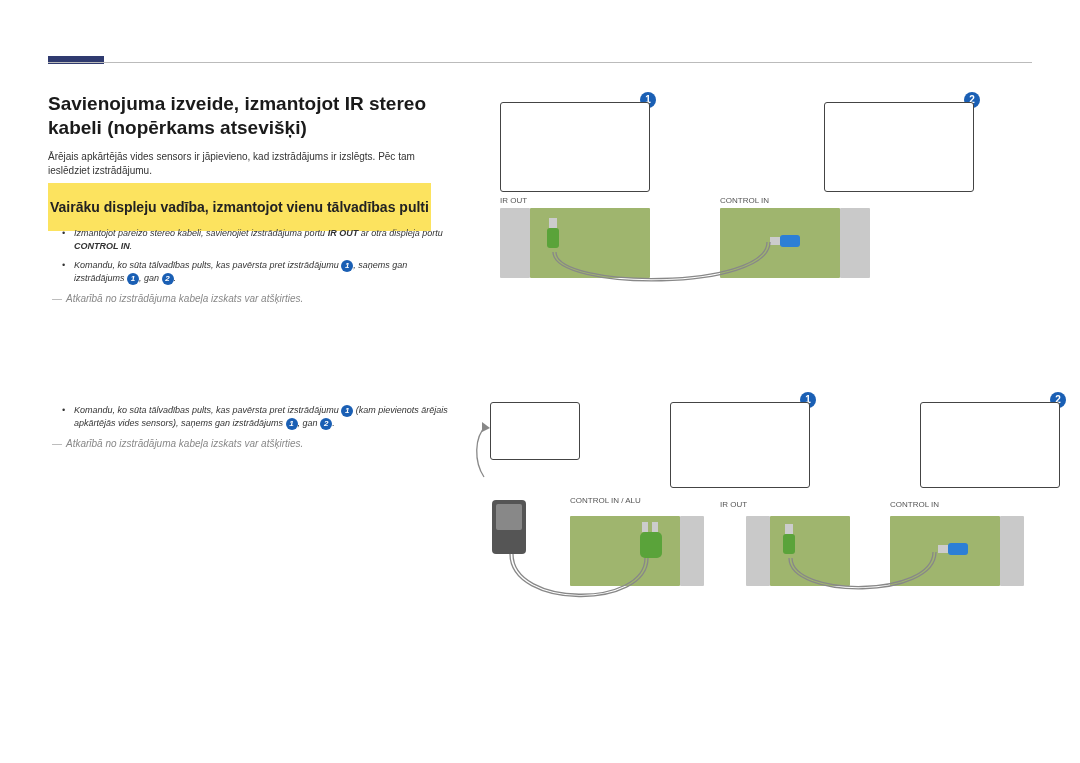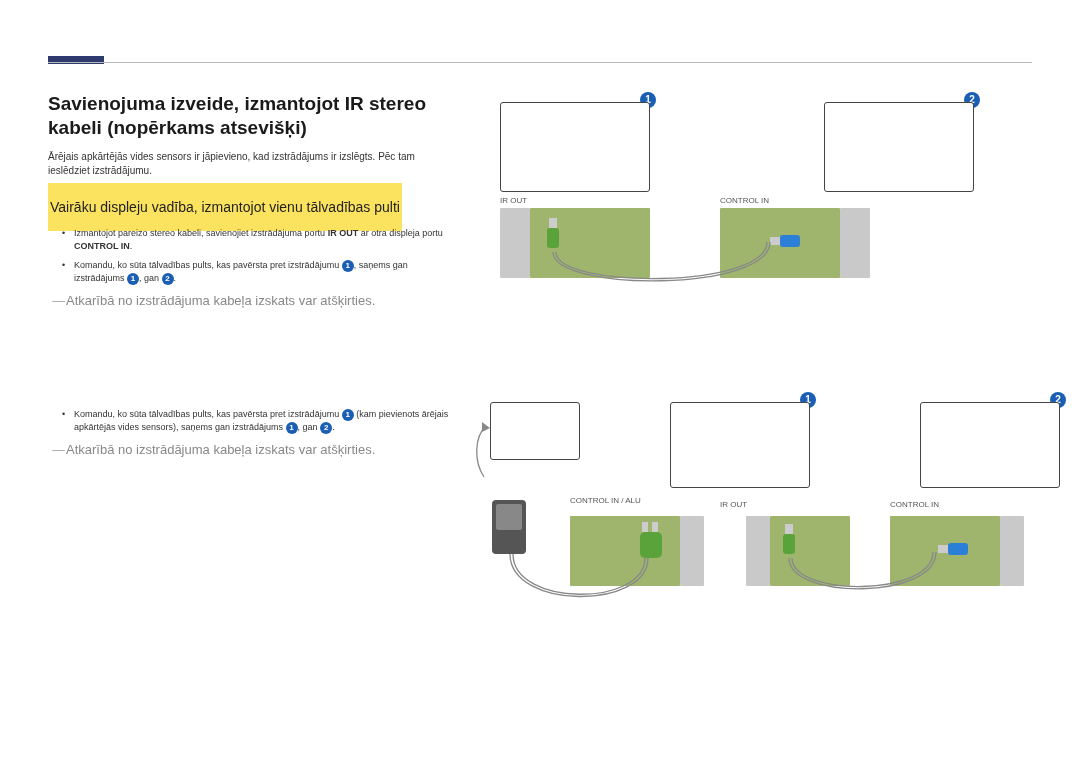--- a/index.html
+++ b/index.html
@@ -50,51 +50,53 @@
   }
   p.intro {
     font-size: 10px;
     color: #333;
     line-height: 1.4;
     margin-bottom: 18px;
   }
   h3.highlight {
     display: inline;
     font-size: 14px;
-    font-weight: normal;
+    font-weight: bold;
     background: #fce35f;
     color: #222;
     line-height: 1.3;
     padding: 16px 2px;
   }
   .hl-wrap { margin-bottom: 10px; line-height: 1.35; }
   ul.bullets {
     list-style: none;
     margin: 8px 0 8px 14px;
   }
   ul.bullets li {
     font-size: 9px;
     color: #333;
     line-height: 1.45;
     margin-bottom: 6px;
     position: relative;
     padding-left: 12px;
+    font-style: italic;
   }
   ul.bullets li::before {
     content: "•";
     position: absolute;
     left: 0;
     top: 0;
   }
   .note {
-    font-size: 13px;
+    font-size: 10px;
     color: #888;
     margin: 4px 0 28px 8px;
     position: relative;
     padding-left: 10px;
+    font-style: italic;
   }
   .note::before {
     content: "―";
     position: absolute;
     left: -4px;
     color: #aaa;
   }
   .strong { font-weight: bold; }
   .num-badge {
     display: inline-block;

